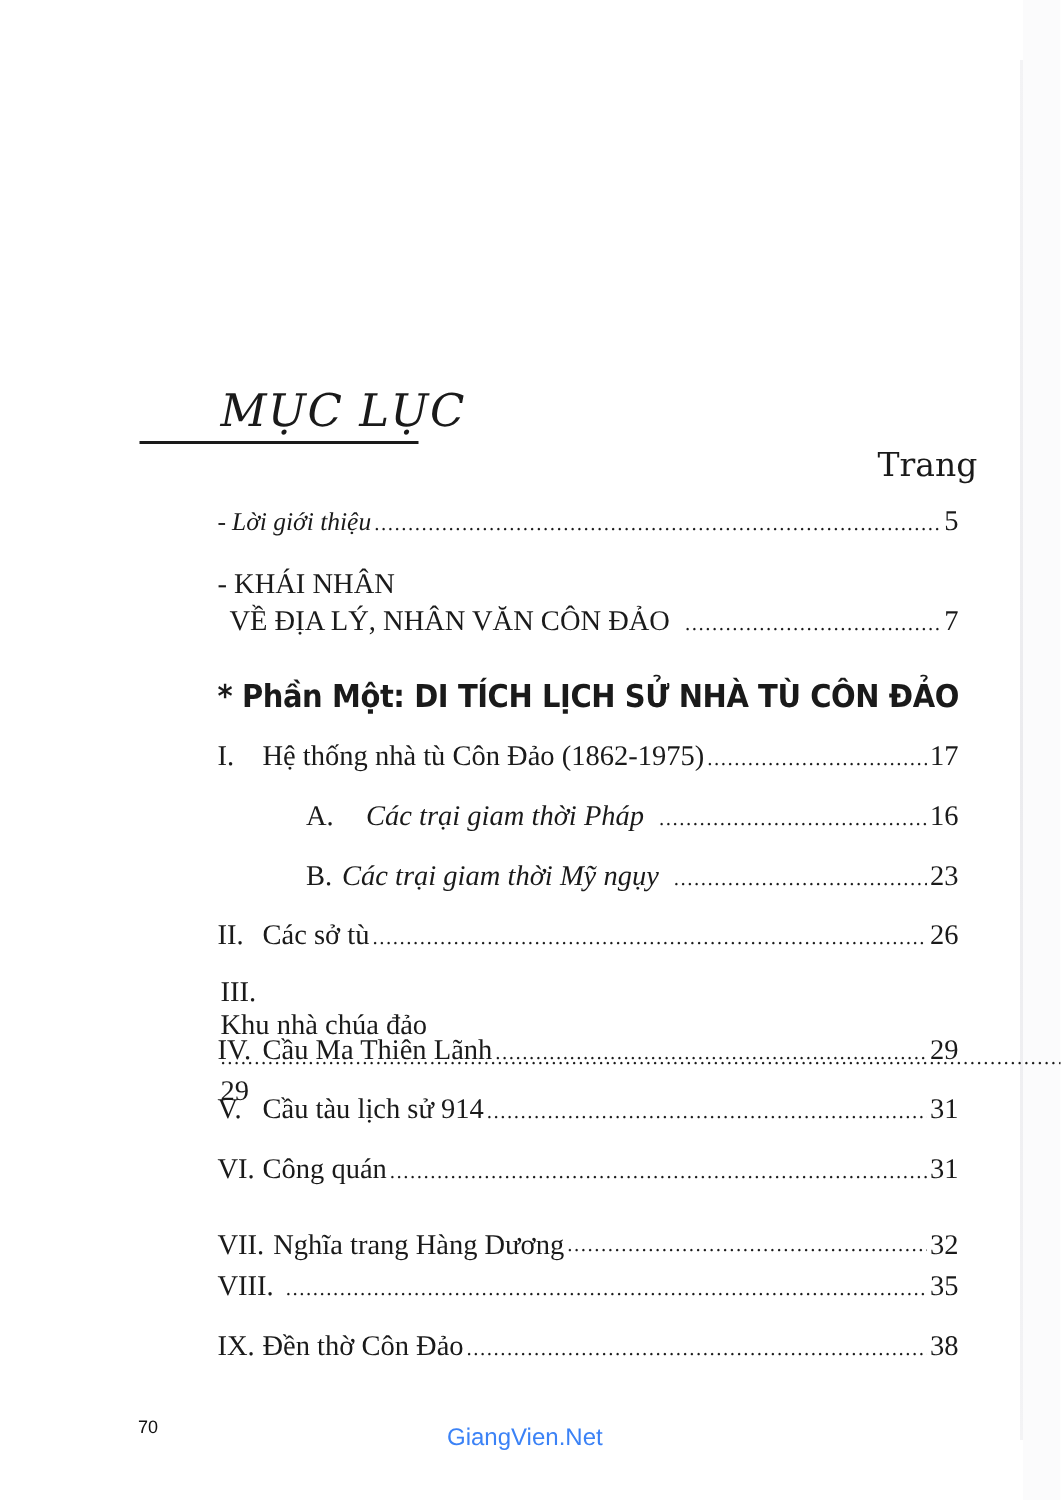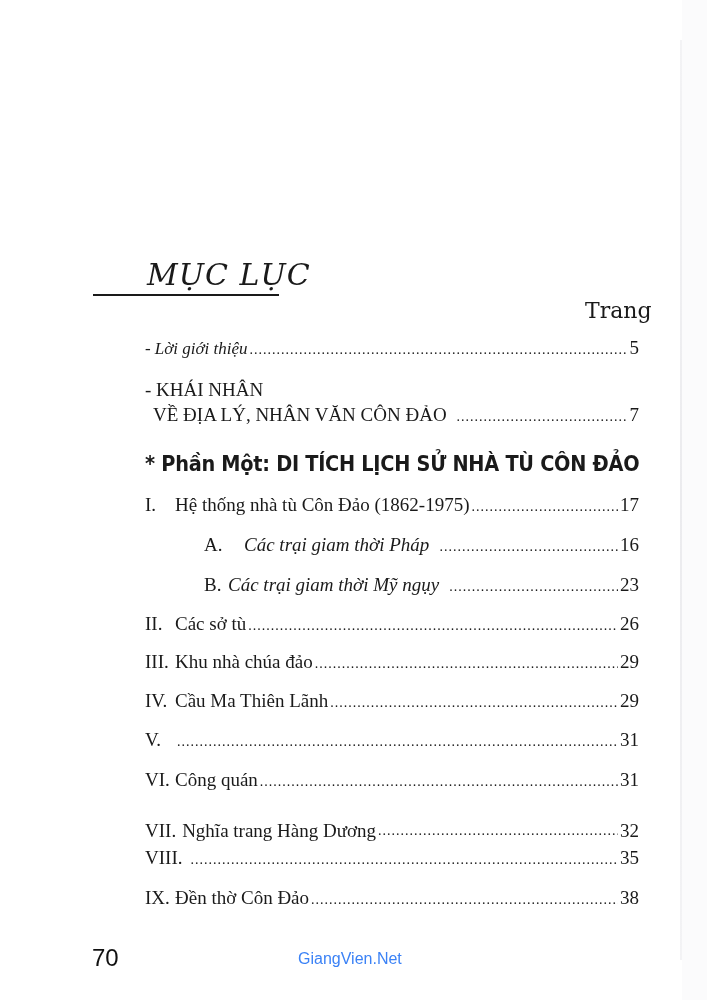--- a/index.html
+++ b/index.html
@@ -110,21 +110,21 @@
       transform: scaleX(0.92);
       transform-origin: left;
     }
     .roman { left: 145px; width: 494px; }
     .roman .num { width: 30px; }
     .page-number {
       position: absolute;
       left: 92px;
       top: 944px;
       font-family: "Liberation Sans", sans-serif;
-      font-size: 24px;
+      font-size: 12px;
       color: #111;
     }
     .watermark {
       position: absolute;
       left: 298px;
       top: 950px;
       font-family: "Liberation Sans", sans-serif;
       font-size: 16px;
       color: #3b82f6;
     }
@@ -177,36 +177,37 @@
   <span class="page">23</span>
 </div>
 
 <div class="toc-row roman" style="top:613px;">
   <span class="num">II.</span>
   <span class="label">Các sở tù</span>
   <span class="dots"></span>
   <span class="page">26</span>
 </div>
 
-<div class="toc-row roman" style="top:651px;">
+<div class="toc-row roman" style="top:651px;flex-direction:column;">
   <span class="num">III.</span>
   <span class="label">Khu nhà chúa đảo</span>
   <span class="dots"></span>
   <span class="page">29</span>
 </div>
 
 <div class="toc-row roman" style="top:690px;">
   <span class="num">IV.</span>
   <span class="label">Cầu Ma Thiên Lãnh</span>
   <span class="dots"></span>
   <span class="page">29</span>
 </div>
 
 <div class="toc-row roman" style="top:729px;">
   <span class="num">V.</span>
+  <span class="label">Cầu tàu lịch sử 914</span>
   <span class="dots"></span>
   <span class="page">31</span>
 </div>
 
 <div class="toc-row roman" style="top:769px;">
   <span class="num">VI.</span>
   <span class="label">Công quán</span>
   <span class="dots"></span>
   <span class="page">31</span>
 </div>

